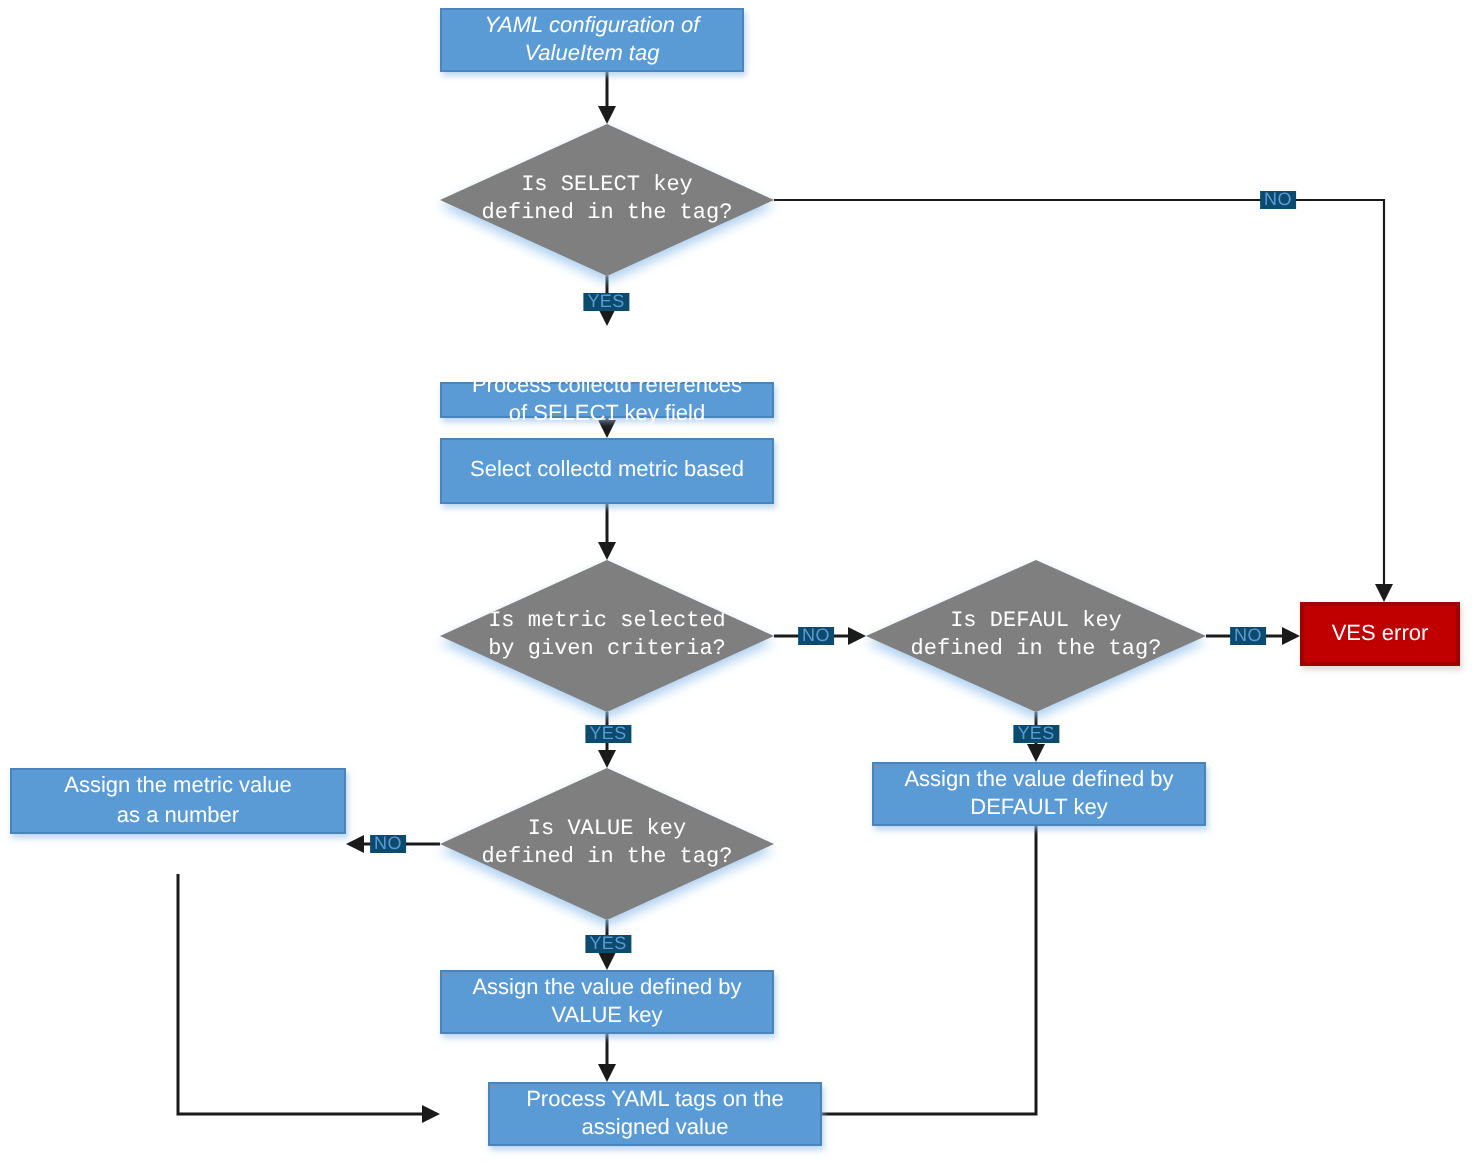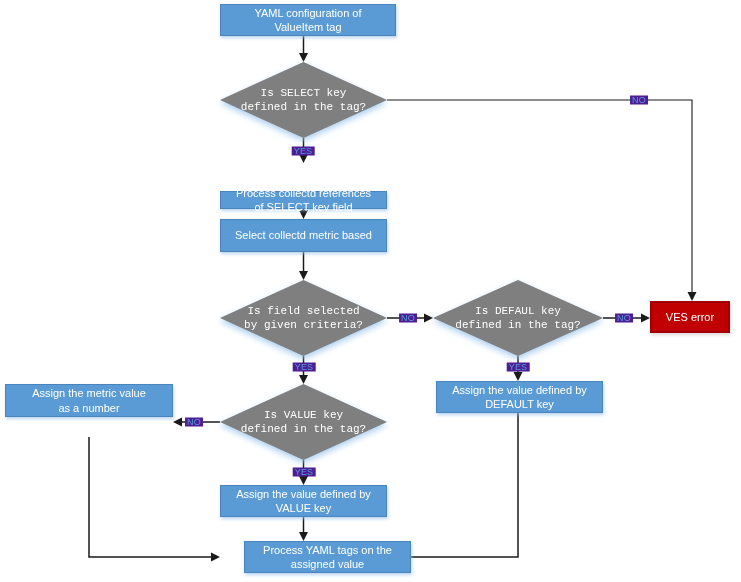--- a/index.html
+++ b/index.html
@@ -27,24 +27,24 @@
   .diamond{
     width:100%;height:100%;
     background:var(--decision-fill,#7F7F7F);
     clip-path:polygon(50% 0, 100% 50%, 50% 100%, 0 50%);
     display:flex;flex-direction:column;align-items:center;justify-content:center;
     text-align:center;color:var(--text-color,#ffffff);font-size:11px;line-height:1.3;font-family:Liberation Mono, monospace;
   }
   .edge-label{
     position:absolute;z-index:2;transform:translate(-50%,-50%);
     font-size:9px;line-height:1;color:var(--edge-label-color,#5B9BD5);
-    background:#4c1d95;padding:0 2px;letter-spacing:0.2px;
+    background:#0c4a6e;padding:0 2px;letter-spacing:0.2px;
   }
   
-  #n-start{left:220px;top:4px;width:176px;height:32px;}
+  #n-start{left:220px;top:4px;width:152px;height:32px;font-style:italic;}
   #n-d-select{left:220px;top:62px;width:167px;height:76px;}
   #n-p-references{left:220px;top:163px;width:167px;height:18px;margin-top:28px;}
   #n-p-select-metric{left:220px;top:219px;width:167px;height:33px;}
   #n-d-metric{left:220px;top:280px;width:167px;height:76px;}
   #n-d-default{left:433px;top:280px;width:170px;height:76px;}
   #n-ves{left:650px;top:301px;width:80px;height:32px;}
   #n-p-default{left:436px;top:381px;width:167px;height:32px;}
   #n-d-value{left:220px;top:384px;width:167px;height:76px;}
   #n-p-number{left:5px;top:384px;width:168px;height:33px;}
   #n-p-value{left:220px;top:485px;width:167px;height:32px;}
@@ -134,21 +134,21 @@
   </div>
 
   <div class="node process" id="n-p-select-metric">
     <div>
         <span class="ln">Select collectd metric based</span>
       </div>
   </div>
 
   <div class="diamond-wrap" id="n-d-metric">
     <div class="diamond">
-      <span class="ln">Is field selected</span>
+      <span class="ln">Is metric selected</span>
       <span class="ln">by given criteria?</span>
     </div>
   </div>
 
   <div class="diamond-wrap" id="n-d-default">
     <div class="diamond">
       <span class="ln">Is DEFAUL key</span>
       <span class="ln">defined in the tag?</span>
     </div>
   </div>

